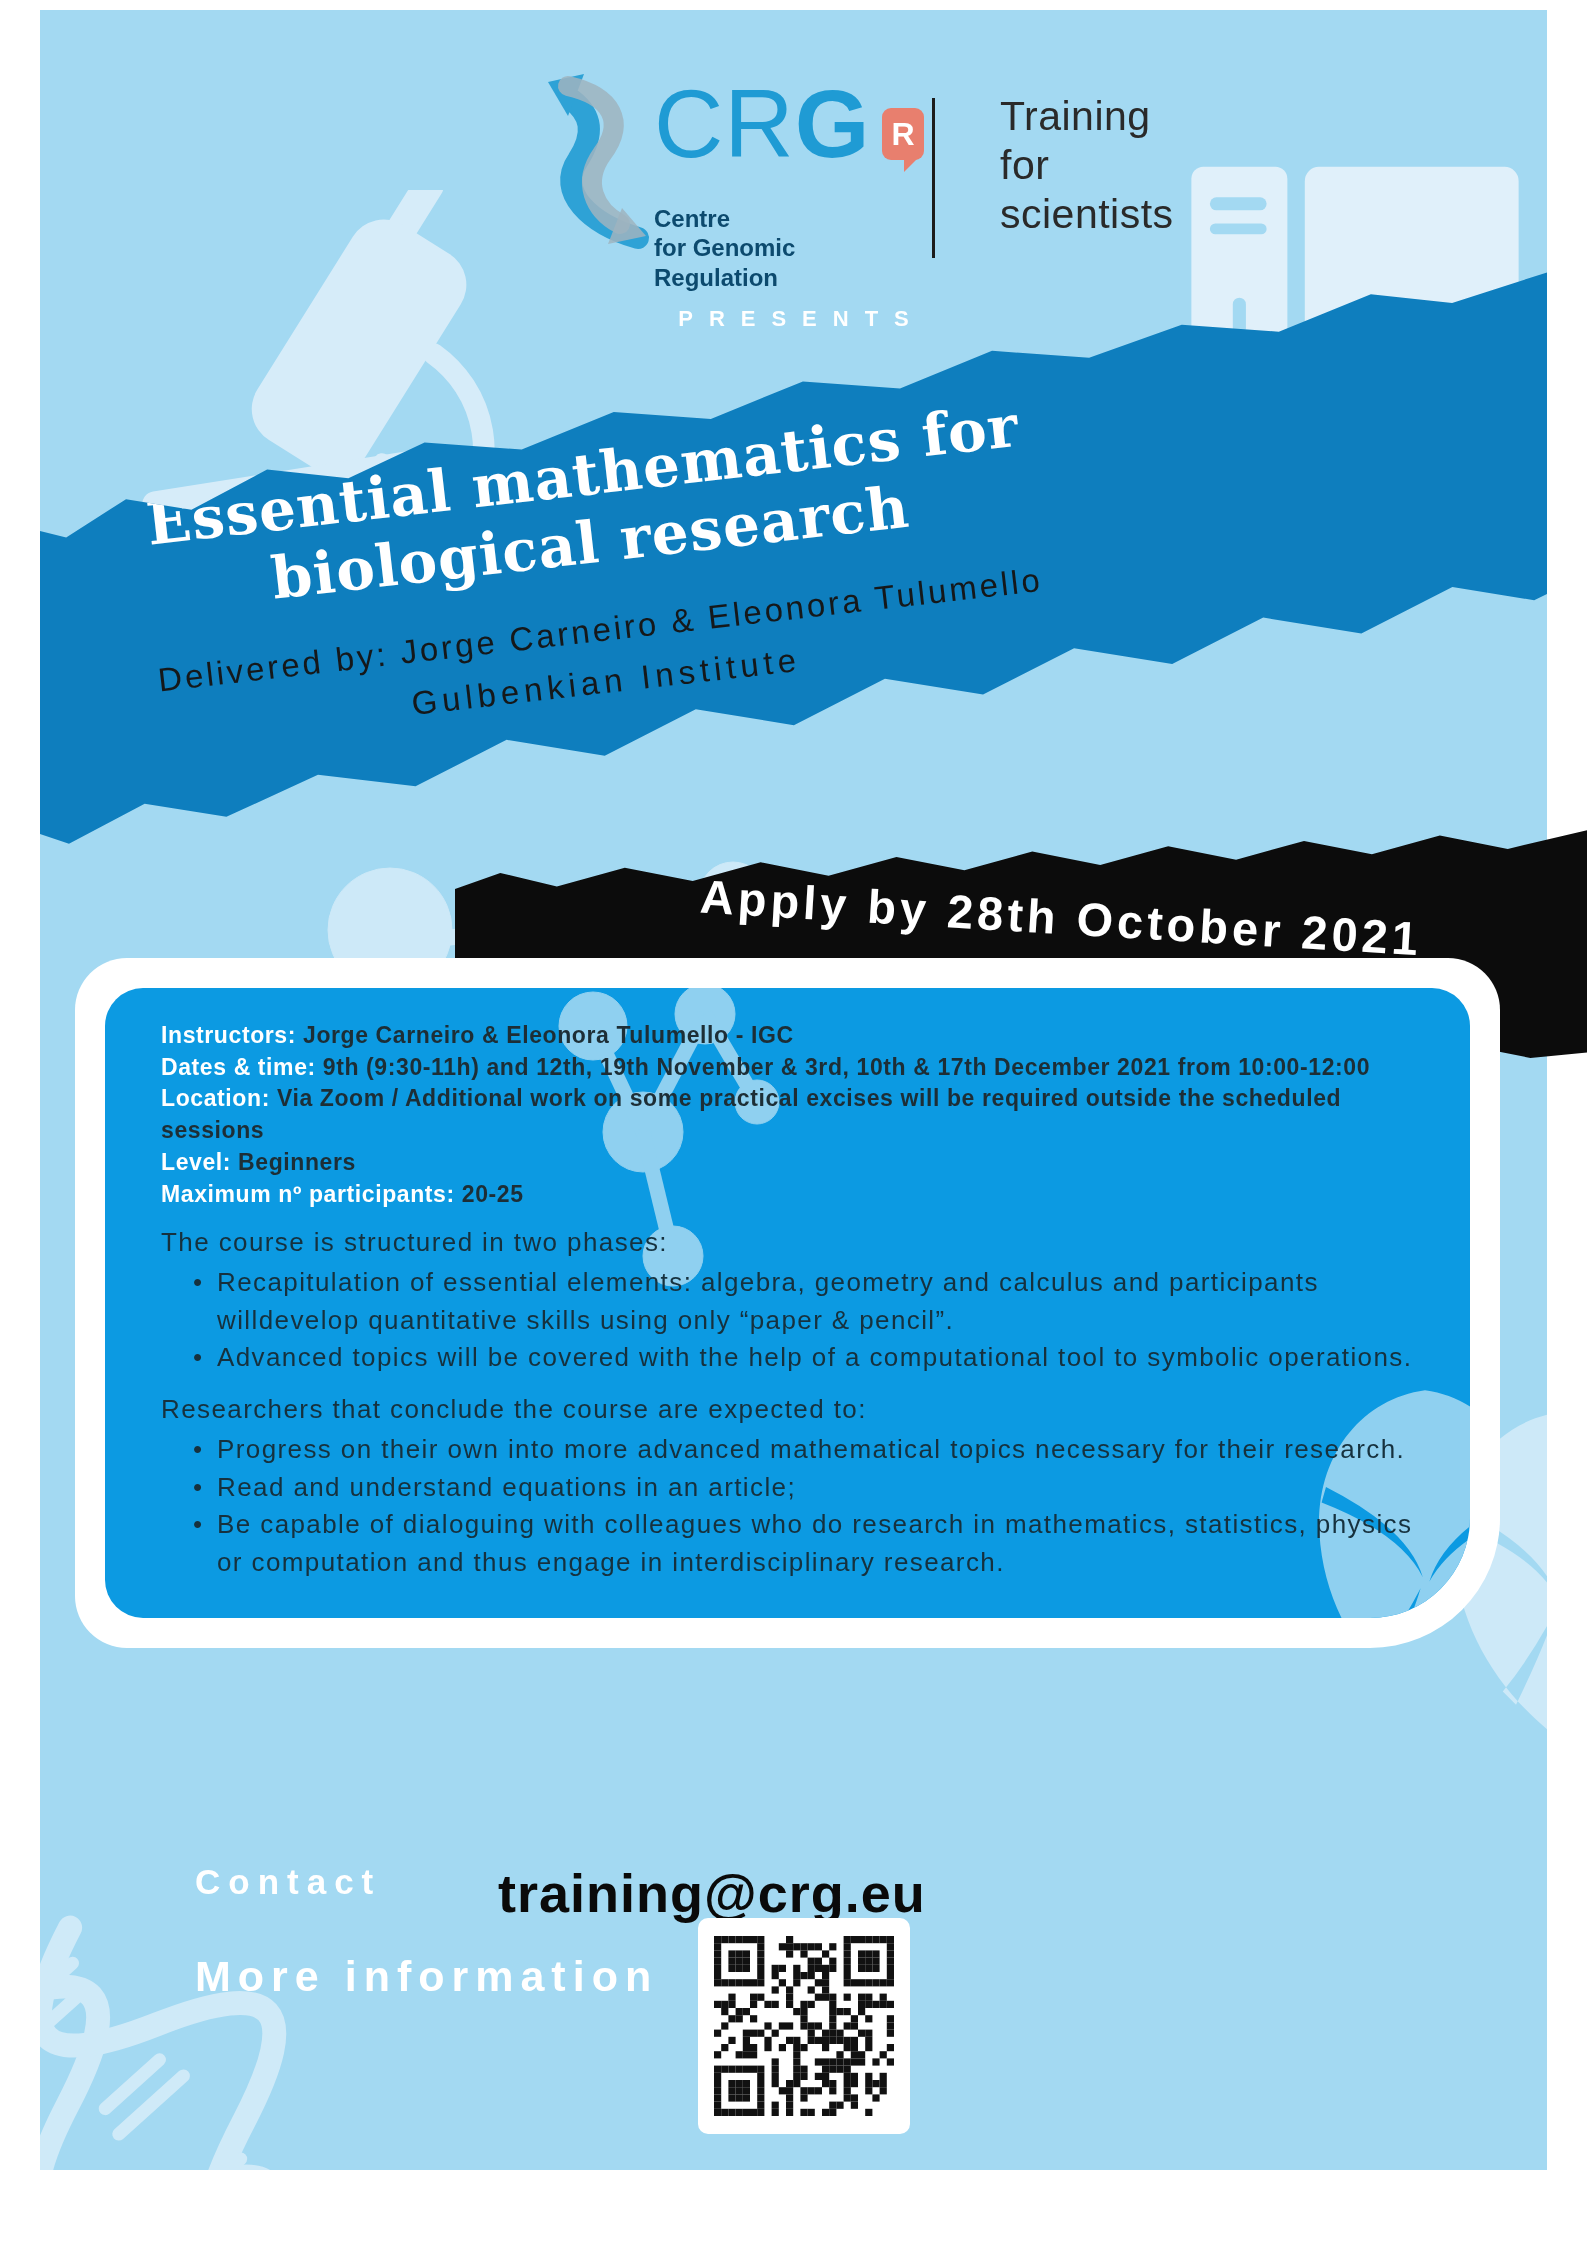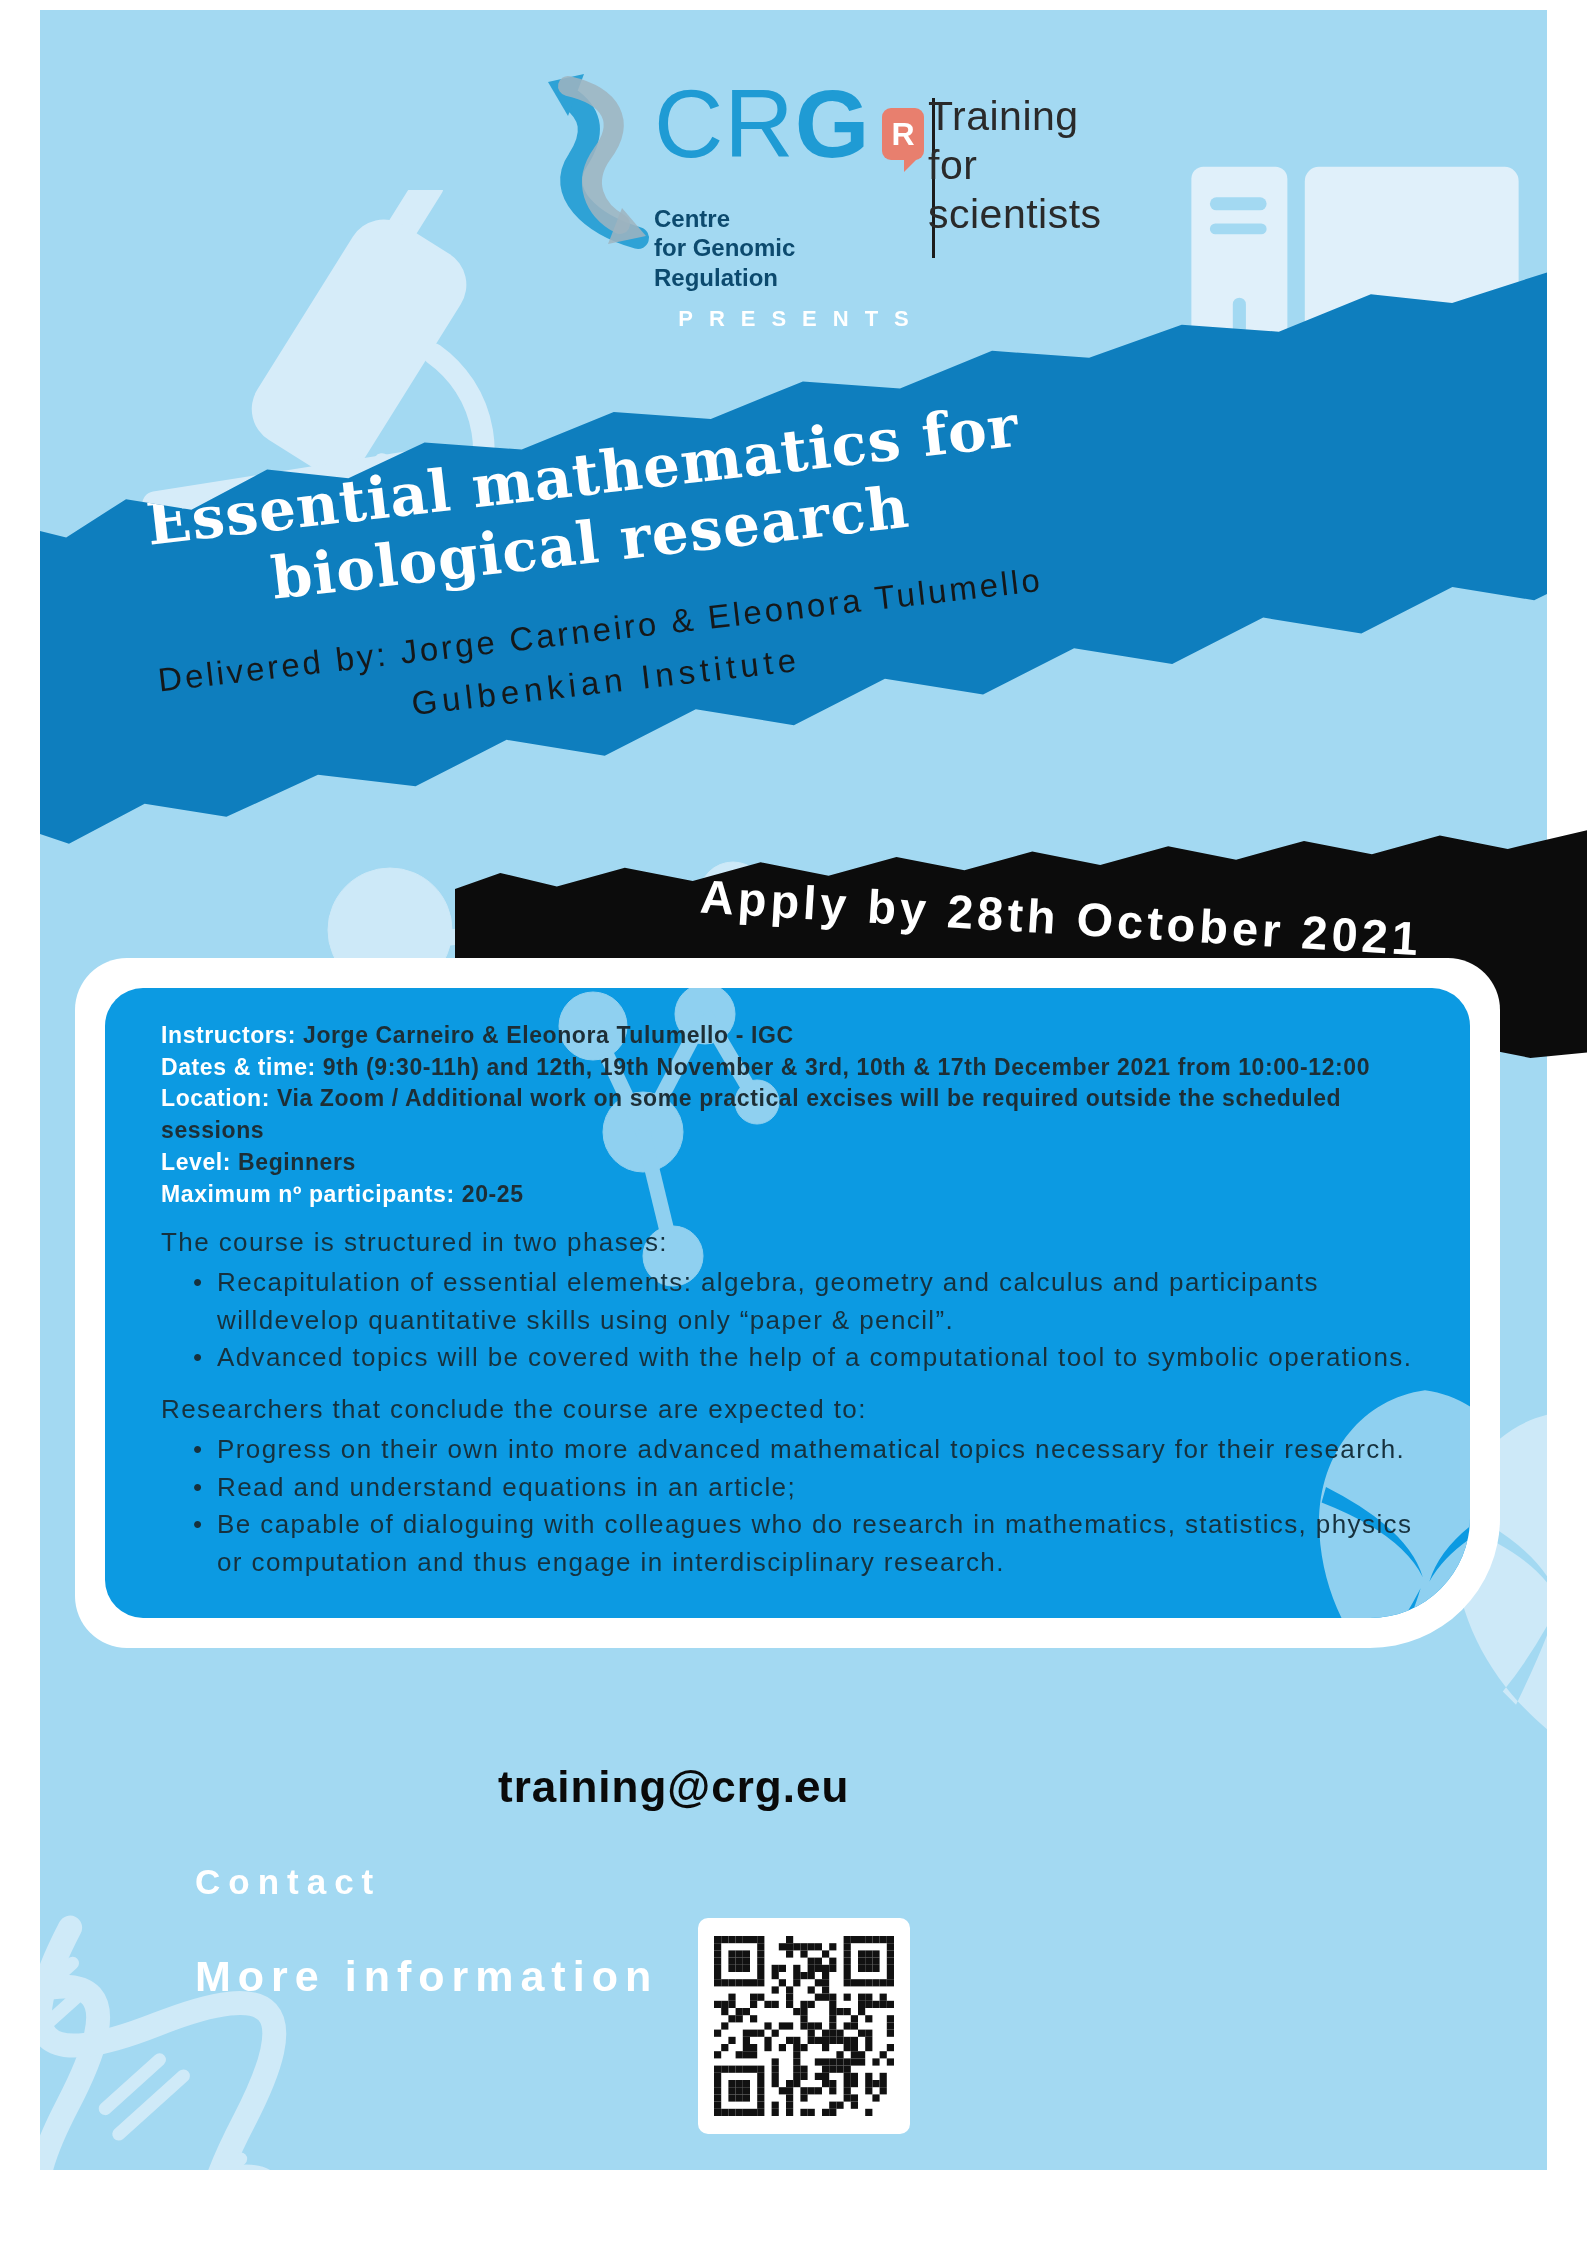--- a/index.html
+++ b/index.html
@@ -14,21 +14,21 @@
   .logo-arrows{position:absolute;left:498px;top:62px;width:120px;height:180px;}
   .crg-word{position:absolute;left:614px;top:66px;font-size:96px;color:#1f9bd4;letter-spacing:1px;line-height:1;}
   .crg-word .cr{font-weight:400;}
   .crg-word .g{font-weight:800;}
   .r-badge{position:absolute;left:842px;top:98px;width:42px;height:52px;background:#e87f6e;border-radius:9px;
     color:#fff;font-weight:700;font-size:32px;display:flex;align-items:center;justify-content:center;}
   .r-badge::after{content:"";position:absolute;right:6px;bottom:-12px;width:0;height:0;
     border-right:14px solid transparent;border-top:14px solid #e87f6e;}
   .crg-sub{position:absolute;left:614px;top:194px;font-size:24px;font-weight:700;color:#0c4a6e;line-height:1.22;}
   .logo-divider{position:absolute;left:892px;top:88px;width:3px;height:160px;background:#1c1c1c;}
-  .training{position:absolute;left:888px;top:82px;font-size:41px;font-weight:400;color:#2a2a2a;line-height:1.2;letter-spacing:.5px;}
+  .training{position:absolute;left:960px;top:82px;font-size:41px;font-weight:400;color:#2a2a2a;line-height:1.2;letter-spacing:.5px;}
 
   .presents{position:absolute;left:0;top:296px;width:100%;text-align:center;color:#ffffff;
     font-weight:700;font-size:22px;letter-spacing:16px;text-indent:16px;}
 
   
   .deco{position:absolute;pointer-events:none;}
   .microscope{left:66px;top:180px;width:470px;height:410px;}
   .computer{left:1145px;top:148px;width:340px;height:240px;}
   .molecule-bg{left:255px;top:828px;width:580px;height:132px;}
   .leaf-bg{left:1405px;top:1400px;width:230px;height:330px;}
@@ -61,21 +61,21 @@
   .card-body p{margin:14px 0 0;}
   .card-body ul{margin:2px 0 0;padding:0 0 0 32px;list-style:none;}
   .card-body li{position:relative;padding-left:24px;}
   .card-body li::before{content:"\2022";position:absolute;left:0;top:0;}
   .card-body p.outcomes{}
   .molecule-in{position:absolute;left:440px;top:-14px;width:250px;height:330px;z-index:1;}
   .leaf-in{position:absolute;right:-70px;top:400px;width:230px;height:330px;z-index:1;}
 
   
   .contact-label{position:absolute;left:155px;top:1852px;color:#ffffff;font-weight:700;font-size:35px;letter-spacing:8px;z-index:4;}
-  .contact-email{position:absolute;left:458px;top:1752px;color:#0a0a0a;font-weight:700;font-size:44px;letter-spacing:1px;z-index:4;text-decoration:none;}
+  .contact-email{position:absolute;left:458px;top:1852px;color:#0a0a0a;font-weight:700;font-size:54px;letter-spacing:1px;z-index:4;text-decoration:none;}
   .more-label{position:absolute;left:155px;top:1942px;color:#ffffff;font-weight:700;font-size:43px;letter-spacing:7px;z-index:4;}
   .qr-box{position:absolute;left:658px;top:1908px;width:212px;height:216px;background:#ffffff;border-radius:10px;
     z-index:4;display:flex;align-items:center;justify-content:center;}
 </style>
 </head>
 <body>
 
 <div class="poster">
 
   <div class="clip">

